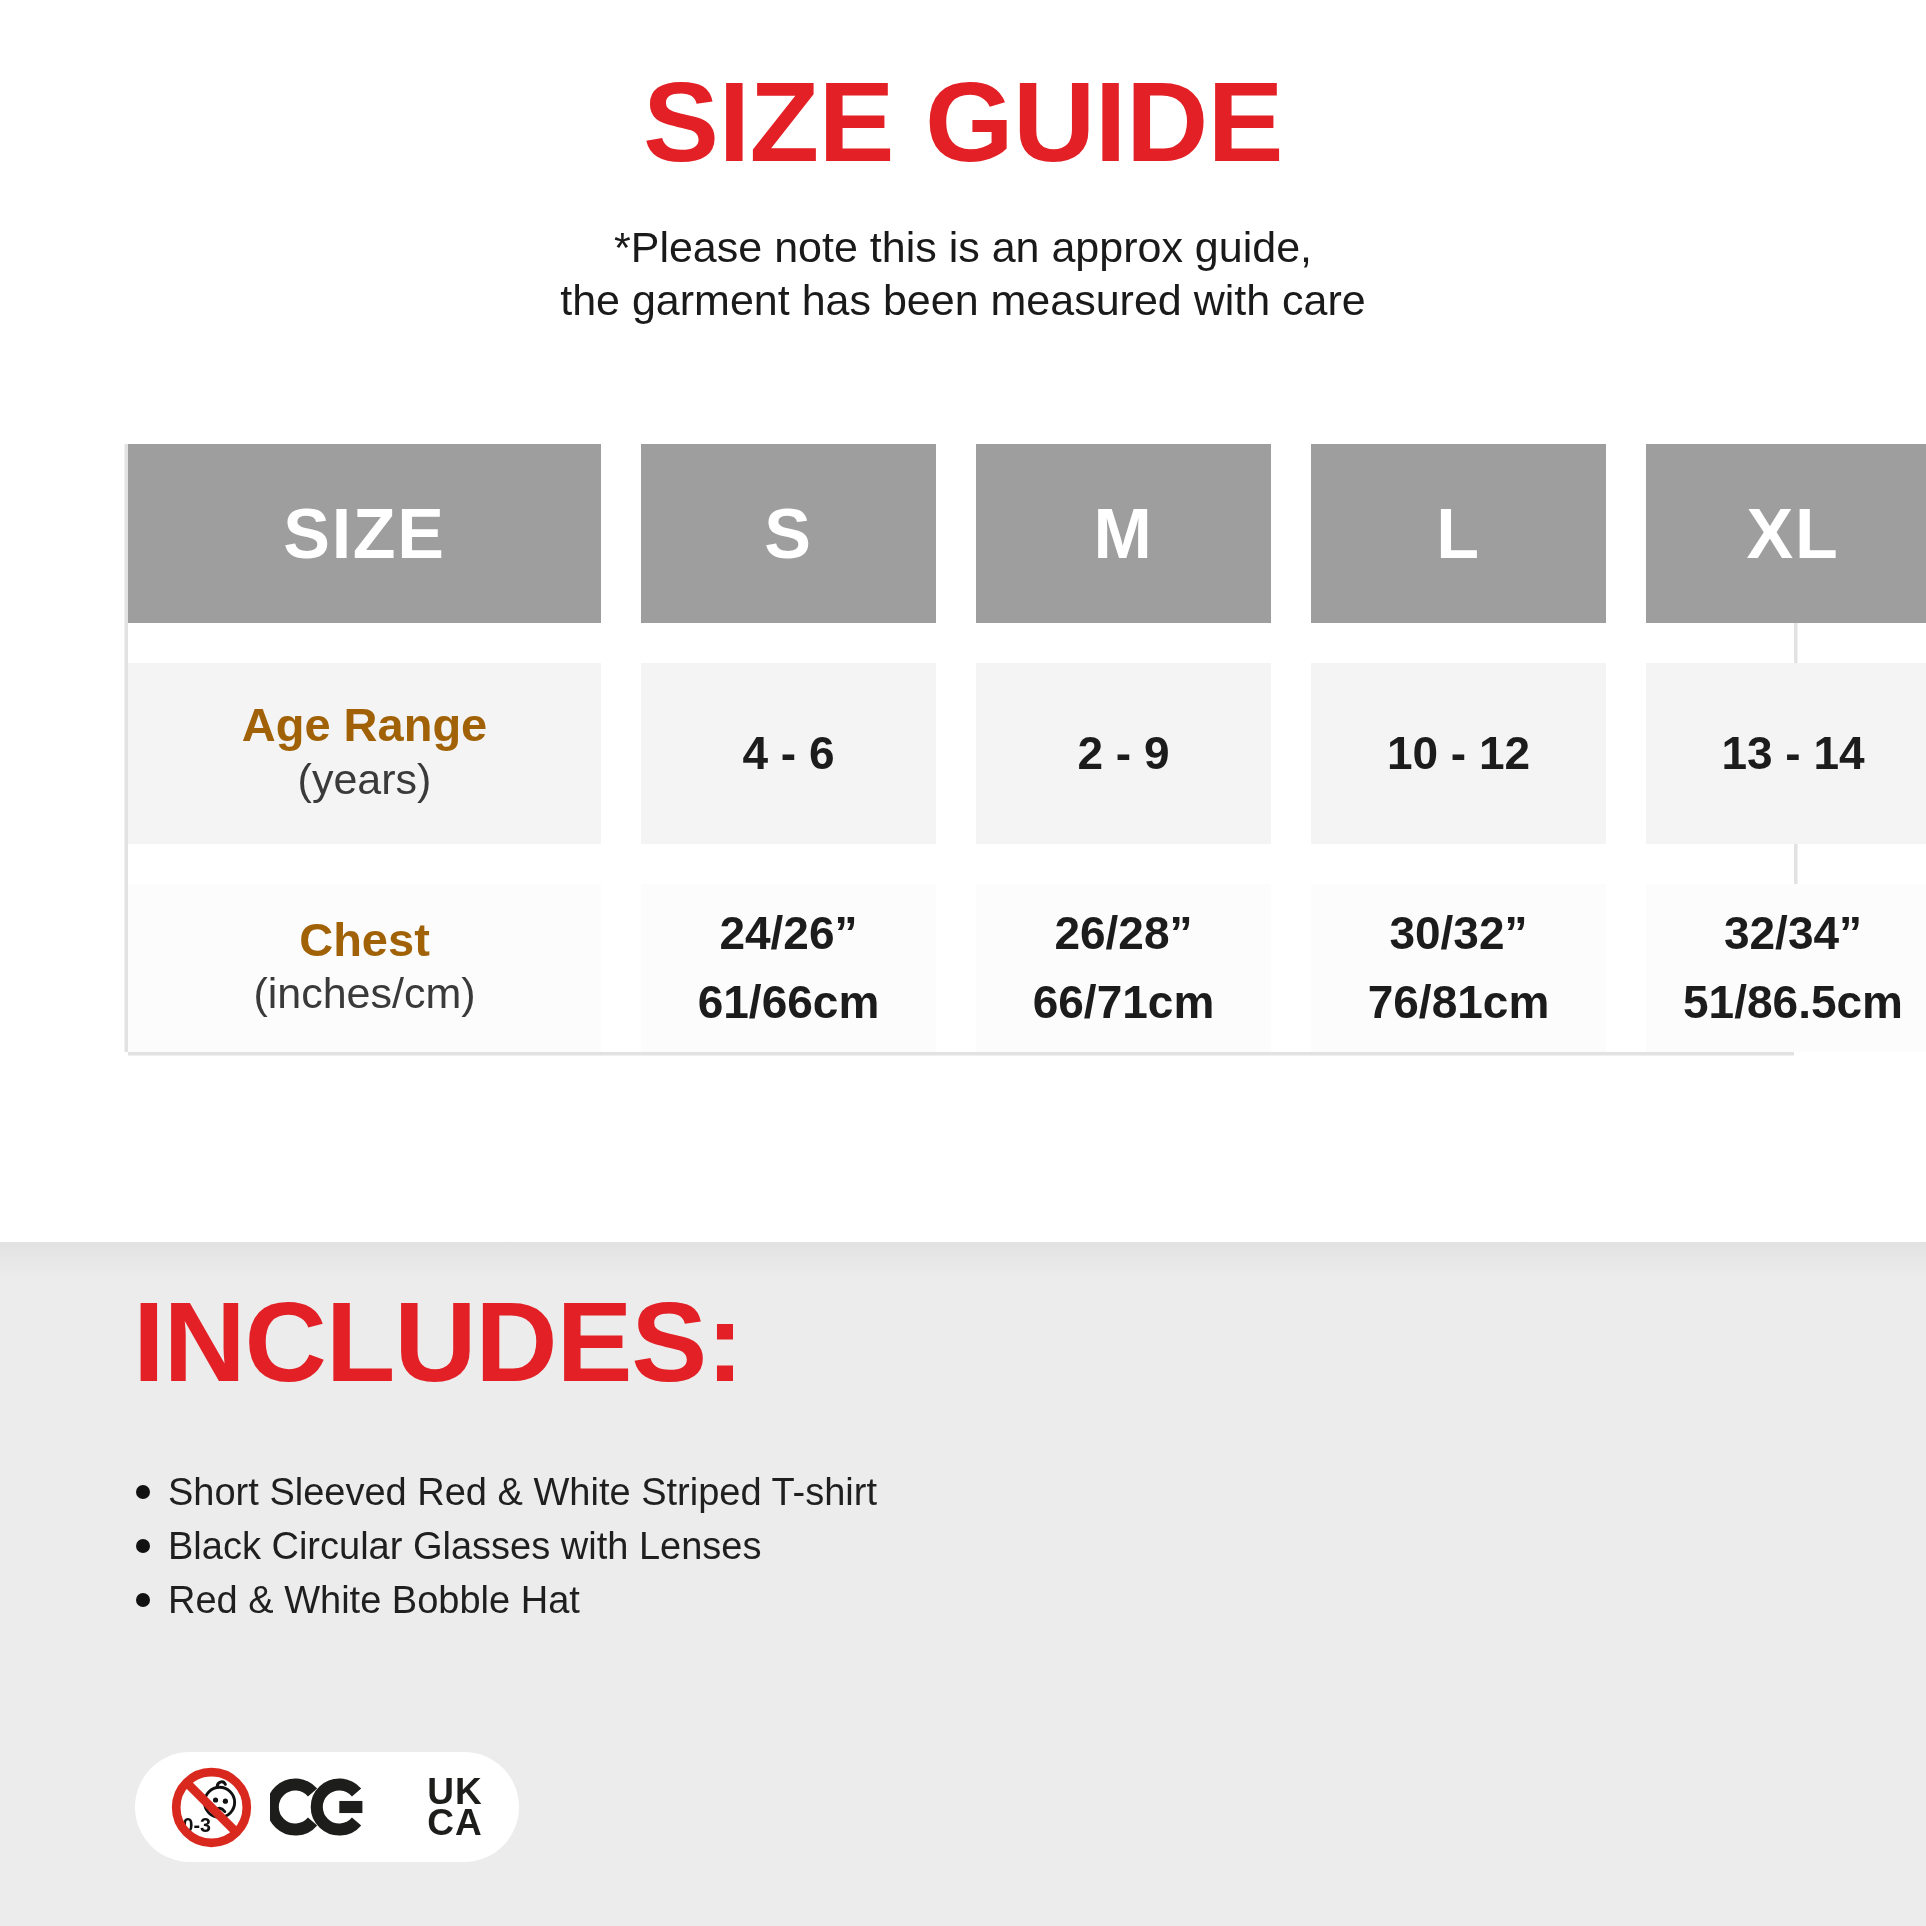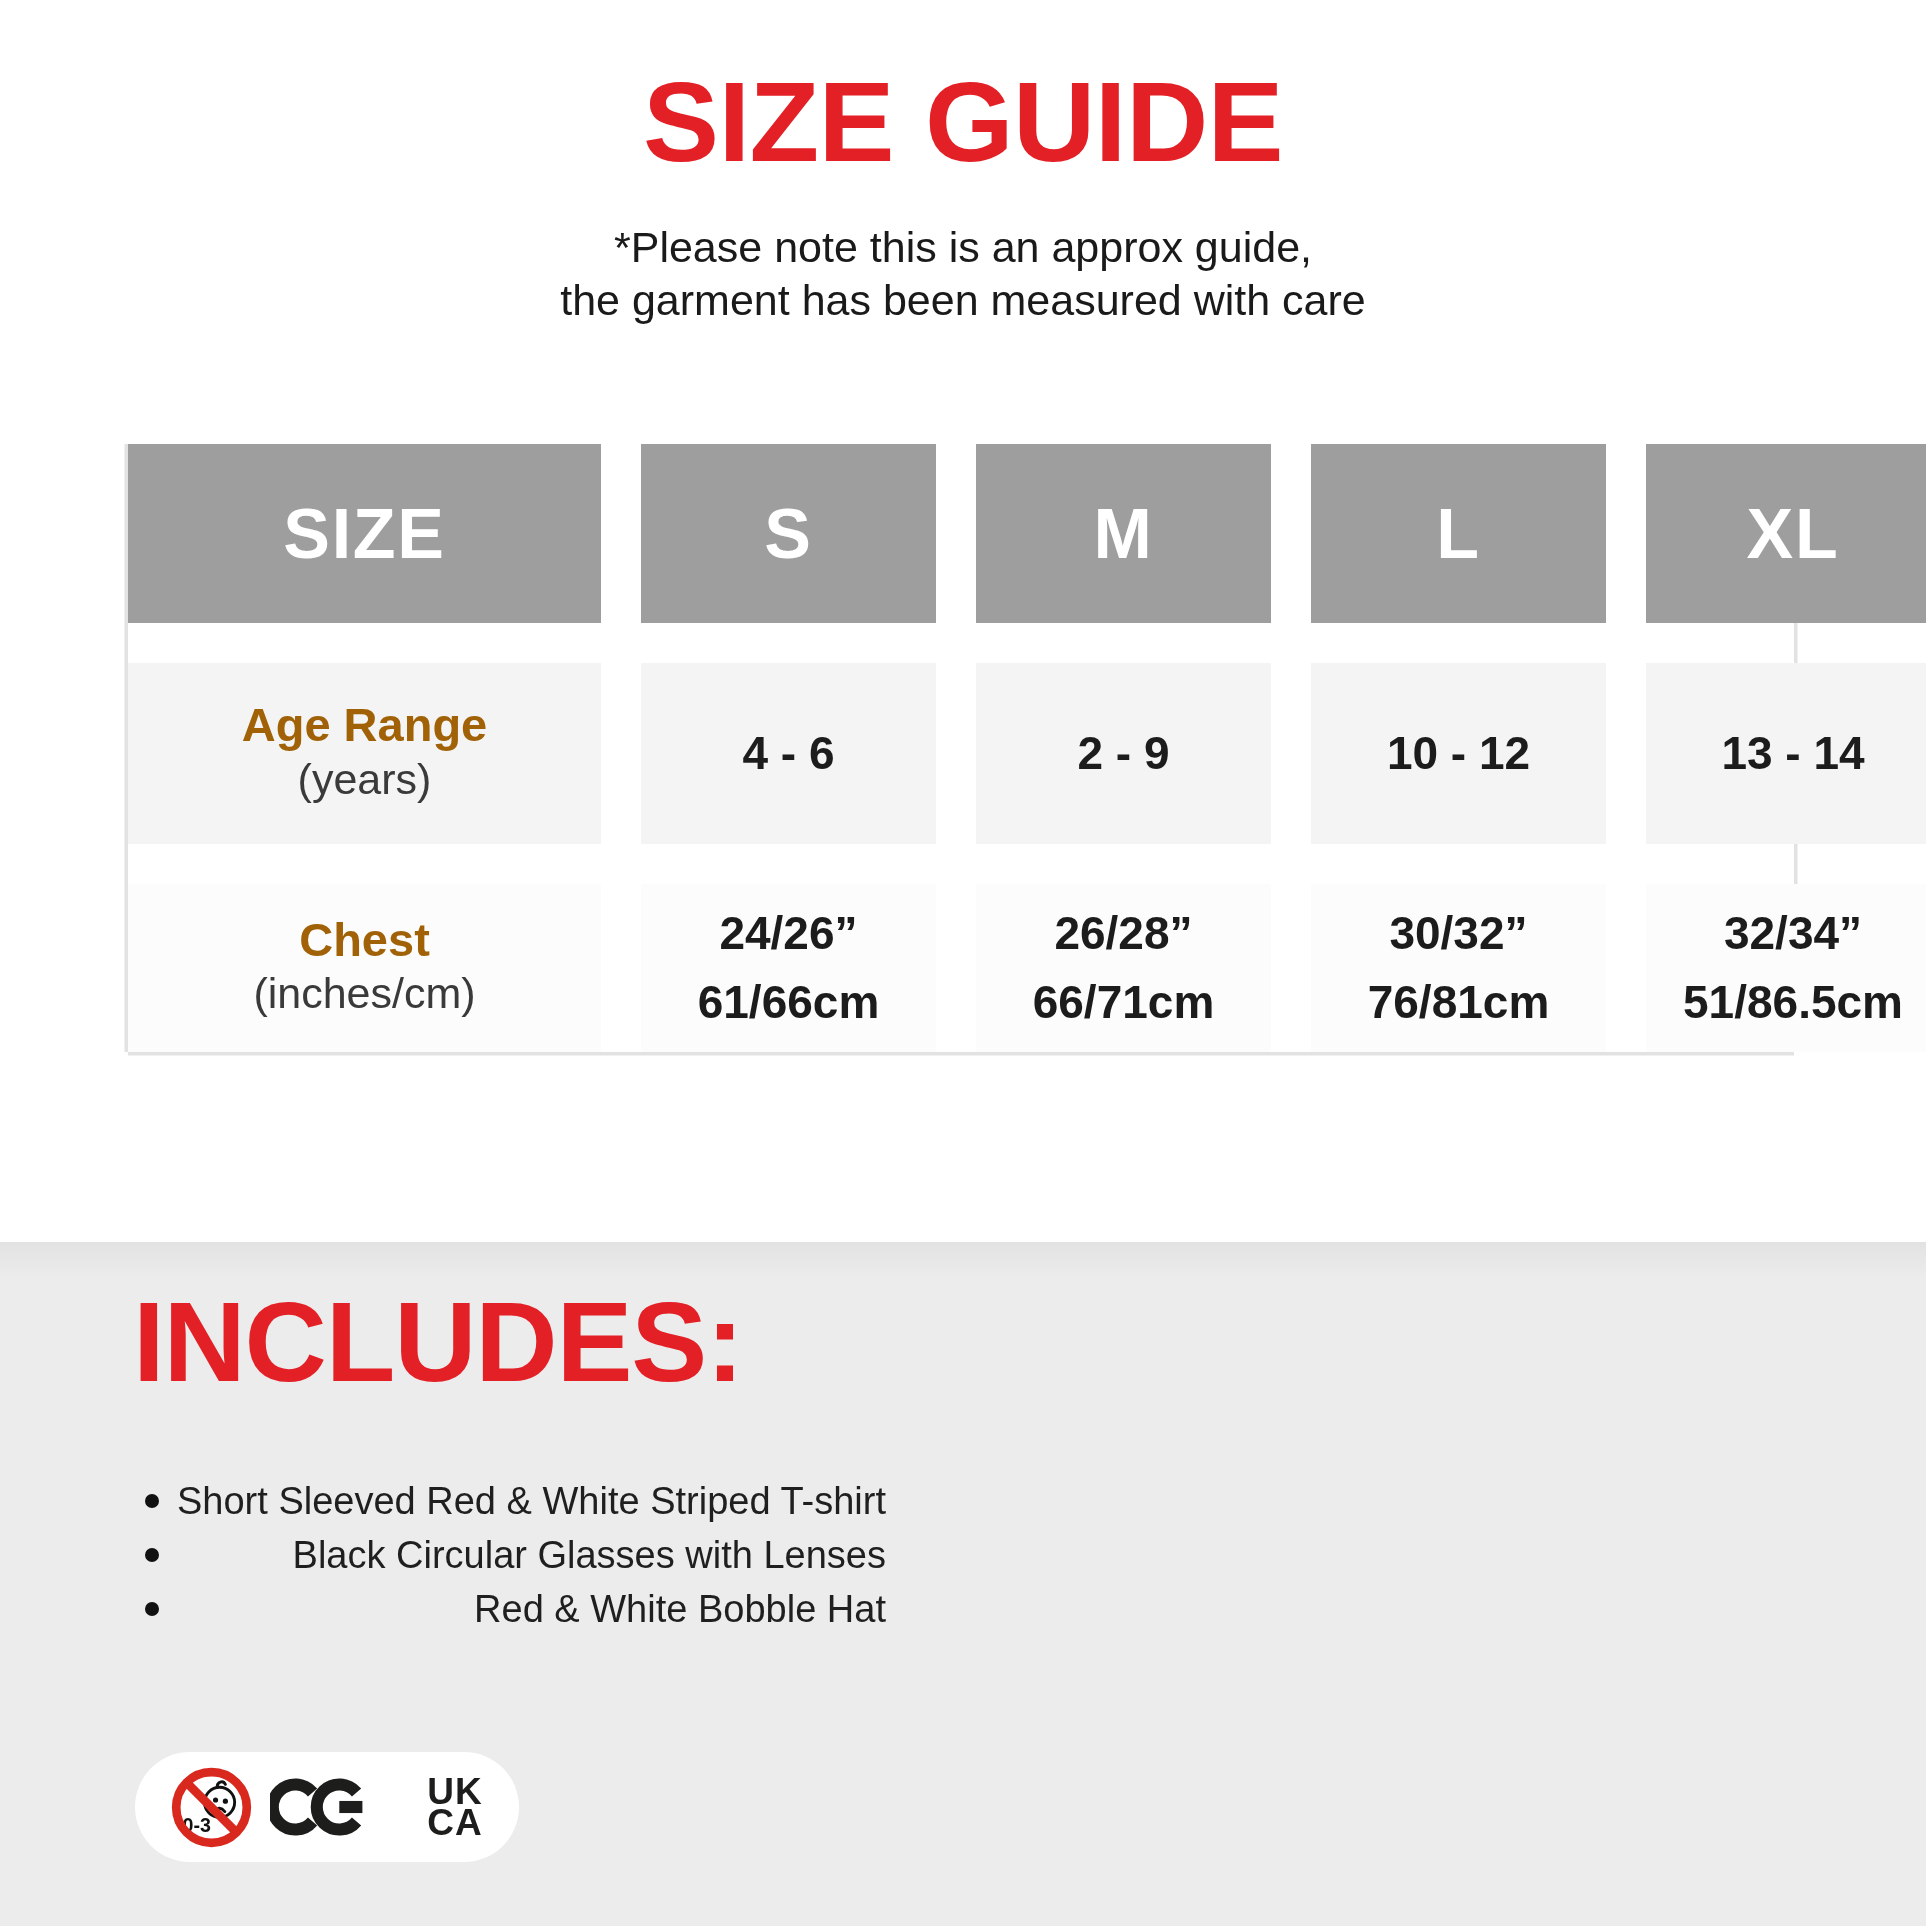--- a/index.html
+++ b/index.html
@@ -52,21 +52,21 @@
   }
   .section-shade{
     position:absolute;left:0;top:0;width:100%;height:36px;
     background:linear-gradient(#e2e2e2,#ececec);
   }
   .includes-heading{
     position:absolute;left:133px;top:43px;
     font-size:114px;font-weight:bold;letter-spacing:-1.2px;color:#e32026;line-height:1;
   }
   .includes-list{
-    position:absolute;left:134px;top:231px;margin:9px;padding:0;list-style:none;text-align:right;
+    position:absolute;left:134px;top:231px;margin:0;padding:0;list-style:none;
   }
   .includes-list li{
     position:relative;padding-left:34px;margin:0 0 16px 0;
     font-size:38px;color:#1f1f1f;line-height:1;
   }
   .includes-list li::before{
     content:"";position:absolute;left:2.3px;top:11.6px;width:14px;height:14px;
     border-radius:50%;background:#111111;
   }
 

